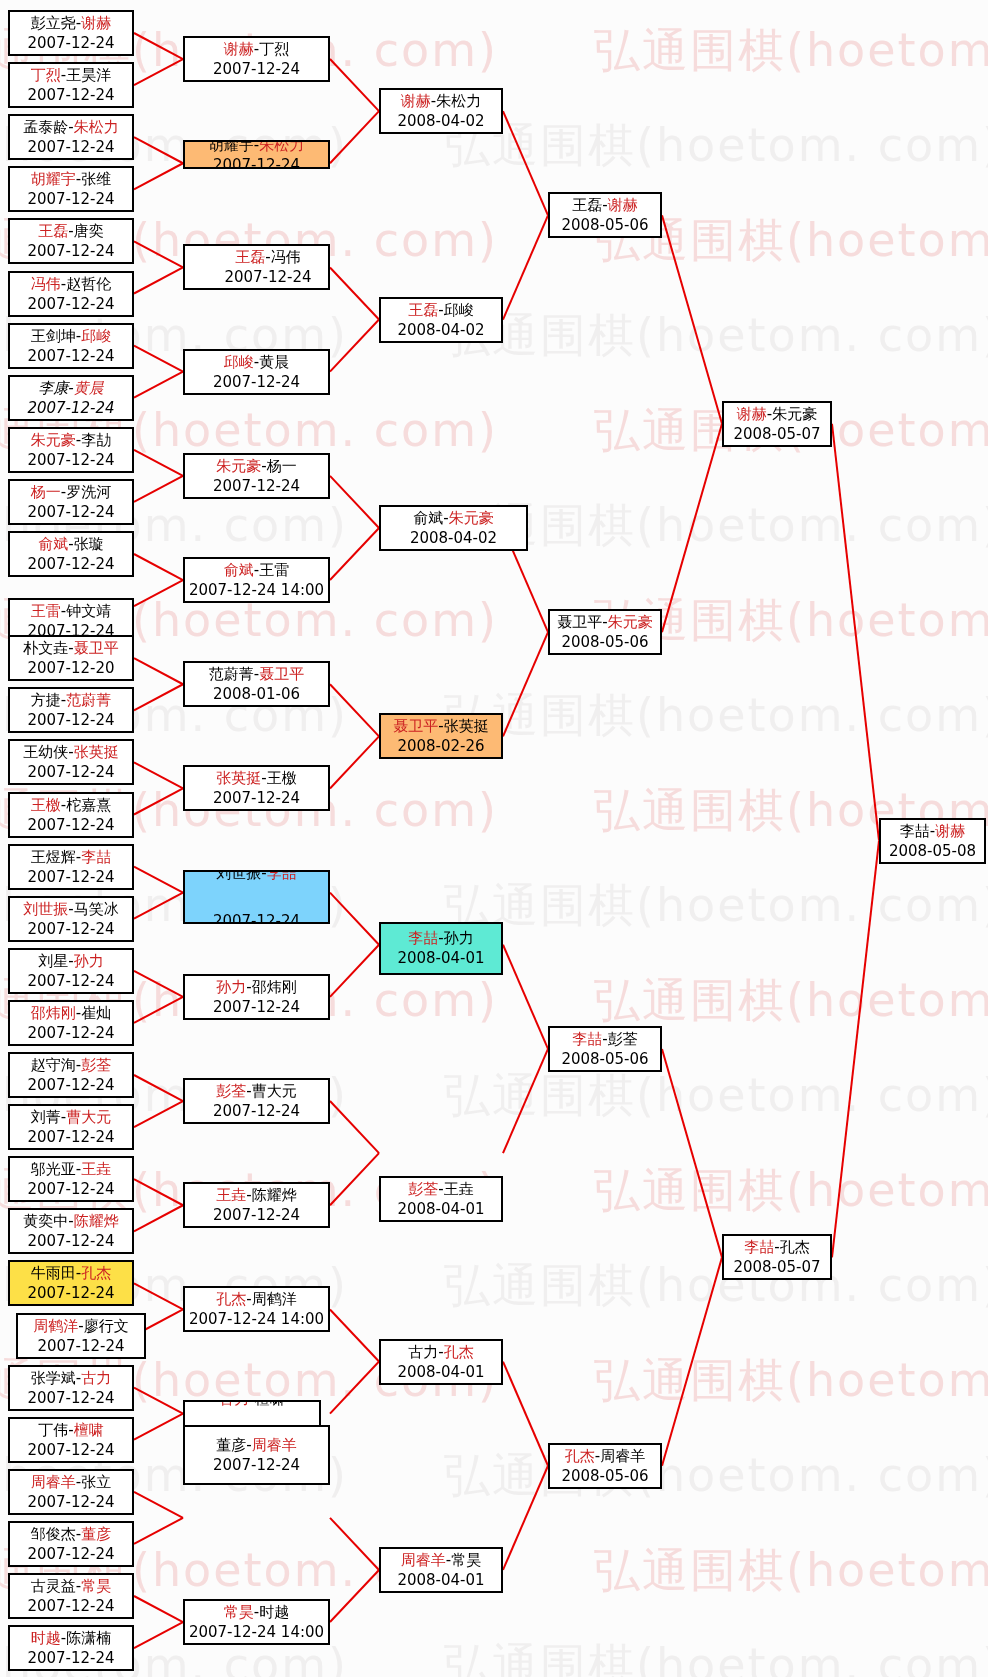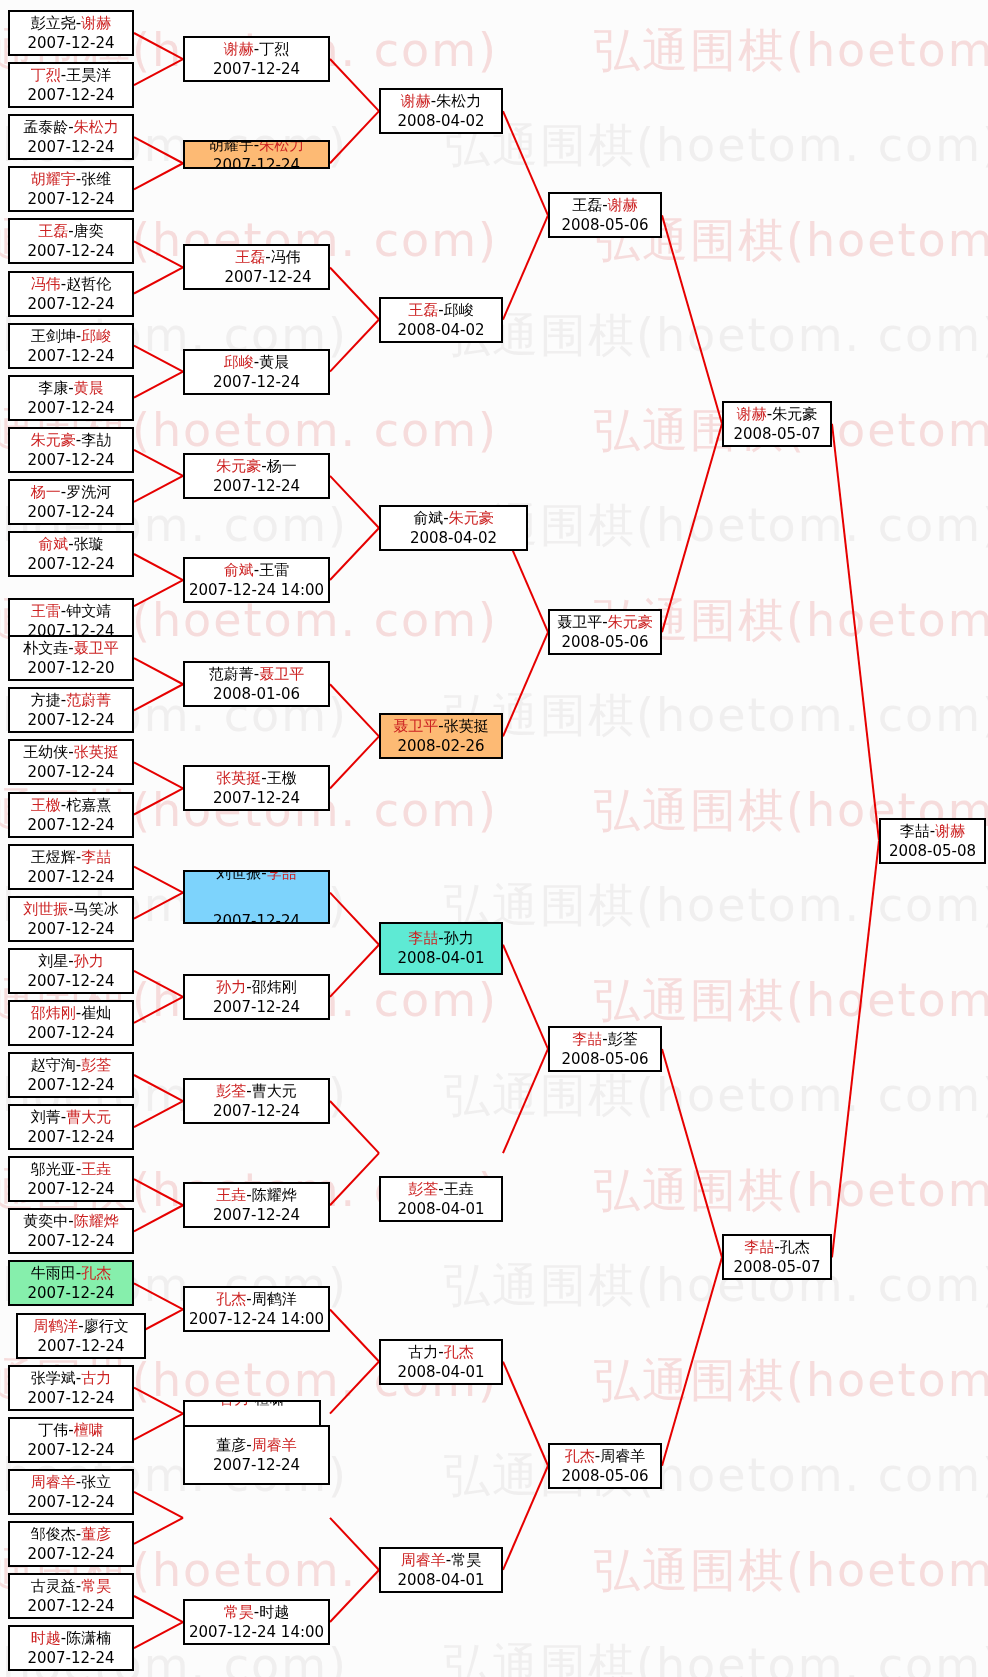--- a/index.html
+++ b/index.html
@@ -126,21 +126,21 @@
         <div class="date">2007-12-24</div>
       </div>
       <div class="box" style="left: 8px; top: 270.5px; width: 126px; height: 46px; border-color: rgb(0, 0, 0); background: rgb(255, 255, 255);">
         <div class="names"><span class="red">冯伟</span><span>-</span><span>赵哲伦</span></div>
         <div class="date">2007-12-24</div>
       </div>
       <div class="box" style="left: 8px; top: 322.6px; width: 126px; height: 46px; border-color: rgb(0, 0, 0); background: rgb(255, 255, 255);">
         <div class="names"><span>王剑坤</span><span>-</span><span class="red">邱峻</span></div>
         <div class="date">2007-12-24</div>
       </div>
-      <div class="box" style="left: 8px; top: 374.7px; width: 126px; height: 46px; border-color: rgb(0, 0, 0); background: rgb(255, 255, 255);">
+      <div class="box" style="left: 8px; top: 374.7px; width: 126px; height: 46px; border-color: rgb(0, 0, 0); background: rgb(255, 255, 255); font-style: italic;">
         <div class="names"><span>李康</span><span>-</span><span class="red">黄晨</span></div>
         <div class="date">2007-12-24</div>
       </div>
       <div class="box" style="left: 8px; top: 426.8px; width: 126px; height: 46px; border-color: rgb(0, 0, 0); background: rgb(255, 255, 255);">
         <div class="names"><span class="red">朱元豪</span><span>-</span><span>李劼</span></div>
         <div class="date">2007-12-24</div>
       </div>
       <div class="box" style="left: 8px; top: 478.9px; width: 126px; height: 46px; border-color: rgb(0, 0, 0); background: rgb(255, 255, 255);">
         <div class="names"><span class="red">杨一</span><span>-</span><span>罗洗河</span></div>
         <div class="date">2007-12-24</div>
@@ -194,21 +194,21 @@
         <div class="date">2007-12-24</div>
       </div>
       <div class="box" style="left: 8px; top: 1156.2px; width: 126px; height: 46px; border-color: rgb(0, 0, 0); background: rgb(255, 255, 255);">
         <div class="names"><span>邬光亚</span><span>-</span><span class="red">王垚</span></div>
         <div class="date">2007-12-24</div>
       </div>
       <div class="box" style="left: 8px; top: 1208.3px; width: 126px; height: 46px; border-color: rgb(0, 0, 0); background: rgb(255, 255, 255);">
         <div class="names"><span>黄奕中</span><span>-</span><span class="red">陈耀烨</span></div>
         <div class="date">2007-12-24</div>
       </div>
-      <div class="box" style="left: 8px; top: 1260.4px; width: 126px; height: 46px; border-color: rgb(0, 0, 0); background: #86efac;">
+      <div class="box" style="left: 8px; top: 1260.4px; width: 126px; height: 46px; border-color: rgb(0, 0, 0); background: #fde047;">
         <div class="names"><span>牛雨田</span><span>-</span><span class="red">孔杰</span></div>
         <div class="date">2007-12-24</div>
       </div>
       <div class="box" style="left: 16px; top: 1312.5px; width: 130px; height: 46px; border-color: rgb(0, 0, 0); background: rgb(255, 255, 255);">
         <div class="names"><span class="red">周鹤洋</span><span>-</span><span>廖行文</span></div>
         <div class="date">2007-12-24</div>
       </div>
       <div class="box" style="left: 8px; top: 1364.6px; width: 126px; height: 46px; border-color: rgb(0, 0, 0); background: rgb(255, 255, 255);">
         <div class="names"><span>张学斌</span><span>-</span><span class="red">古力</span></div>
         <div class="date">2007-12-24</div>

